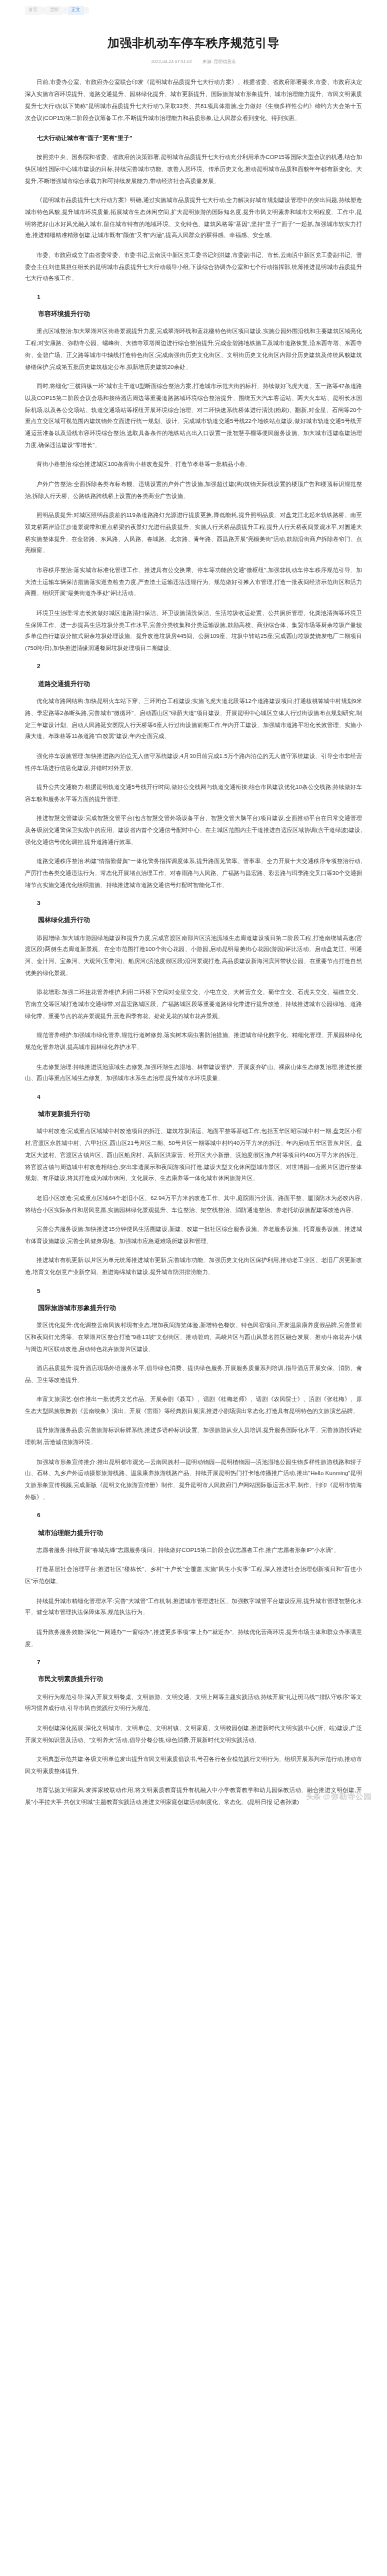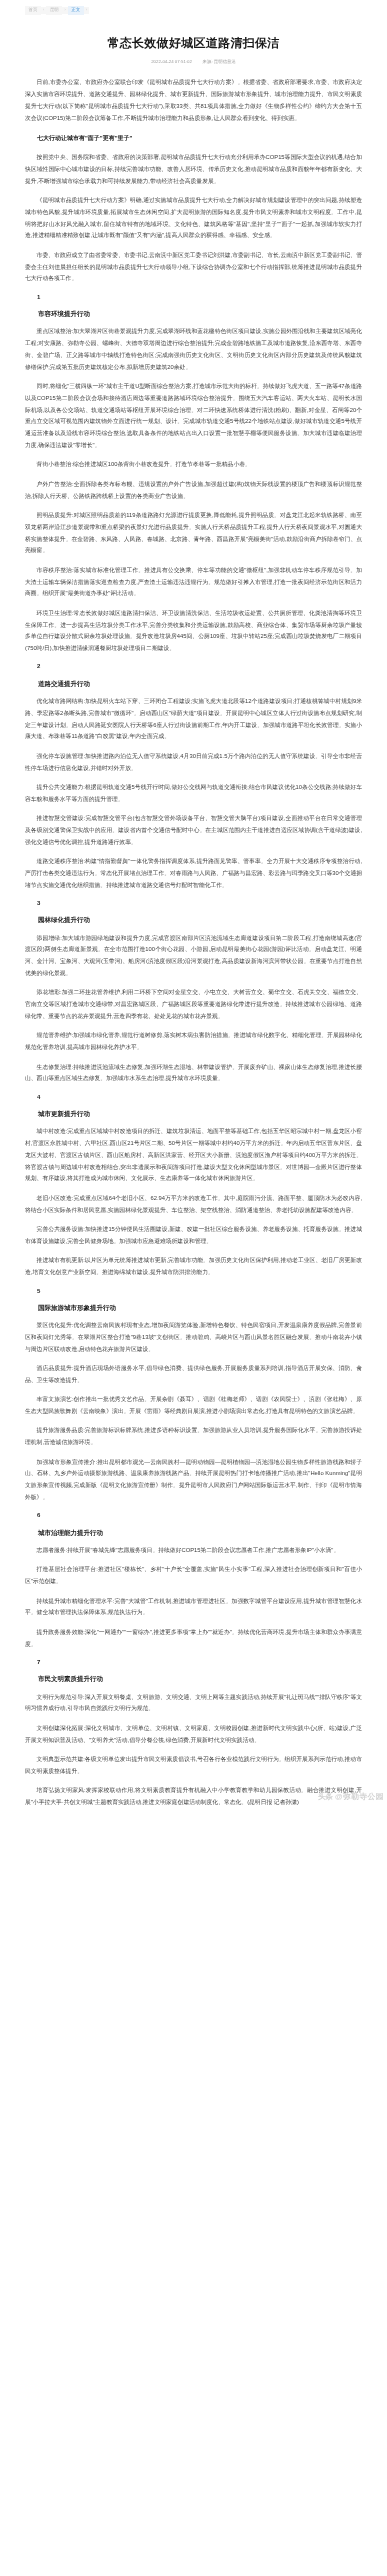--- a/index.html
+++ b/index.html
@@ -79,21 +79,21 @@
     font-size:6.5px;
     font-weight:bold;
     color:#1d1d1d;
     text-indent:0;
     line-height:1.5;
   }
 
   
   .watermark{
     position:absolute;
-    right:3px;
+    right:15px;
     bottom:24px;
     display:flex;
     align-items:center;
     gap:2.6px;
     color:#d2d2d2;
     font-size:8.8px;
     font-weight:bold;
     letter-spacing:0.5px;
     pointer-events:none;
     user-select:none;
@@ -113,21 +113,21 @@
 
   <div class="breadcrumb">
     <span class="bc-item" id="bc0">首页</span>
     <span class="bc-sep" id="bs0">›</span>
     <span class="bc-item" id="bc1">昆明</span>
     <span class="bc-sep" id="bs1">›</span>
     <span class="bc-item current" id="bc2">正文</span>
     <span class="bc-sep" id="bs2">›</span>
   </div>
 
-  <h1 class="title">常态长效做好城区道路清扫保洁</h1>
+  <h1 class="title">加强非机动车停车秩序规范引导</h1>
 
   <div class="meta">
     <span>2022-04-24 07:51:02</span>
     <span class="sep"></span>
     <span>来源:</span>
     <span>昆明信息港</span>
   </div>
 
   <div class="article" id="article-body">
       <p>日前,市委办公室、市政府办公室联合印发《昆明城市品质提升七大行动方案》。根据省委、省政府部署要求,市委、市政府决定深入实施市容环境提升、道路交通提升、园林绿化提升、城市更新提升、国际旅游城市形象提升、城市治理能力提升、市民文明素质提升七大行动(以下简称"昆明城市品质提升七大行动"),采取33类、共81项具体措施,全力做好《生物多样性公约》缔约方大会第十五次会议(COP15)第二阶段会议筹备工作,不断提升城市治理能力和品质形象,让人民群众看到变化、得到实惠。</p>

